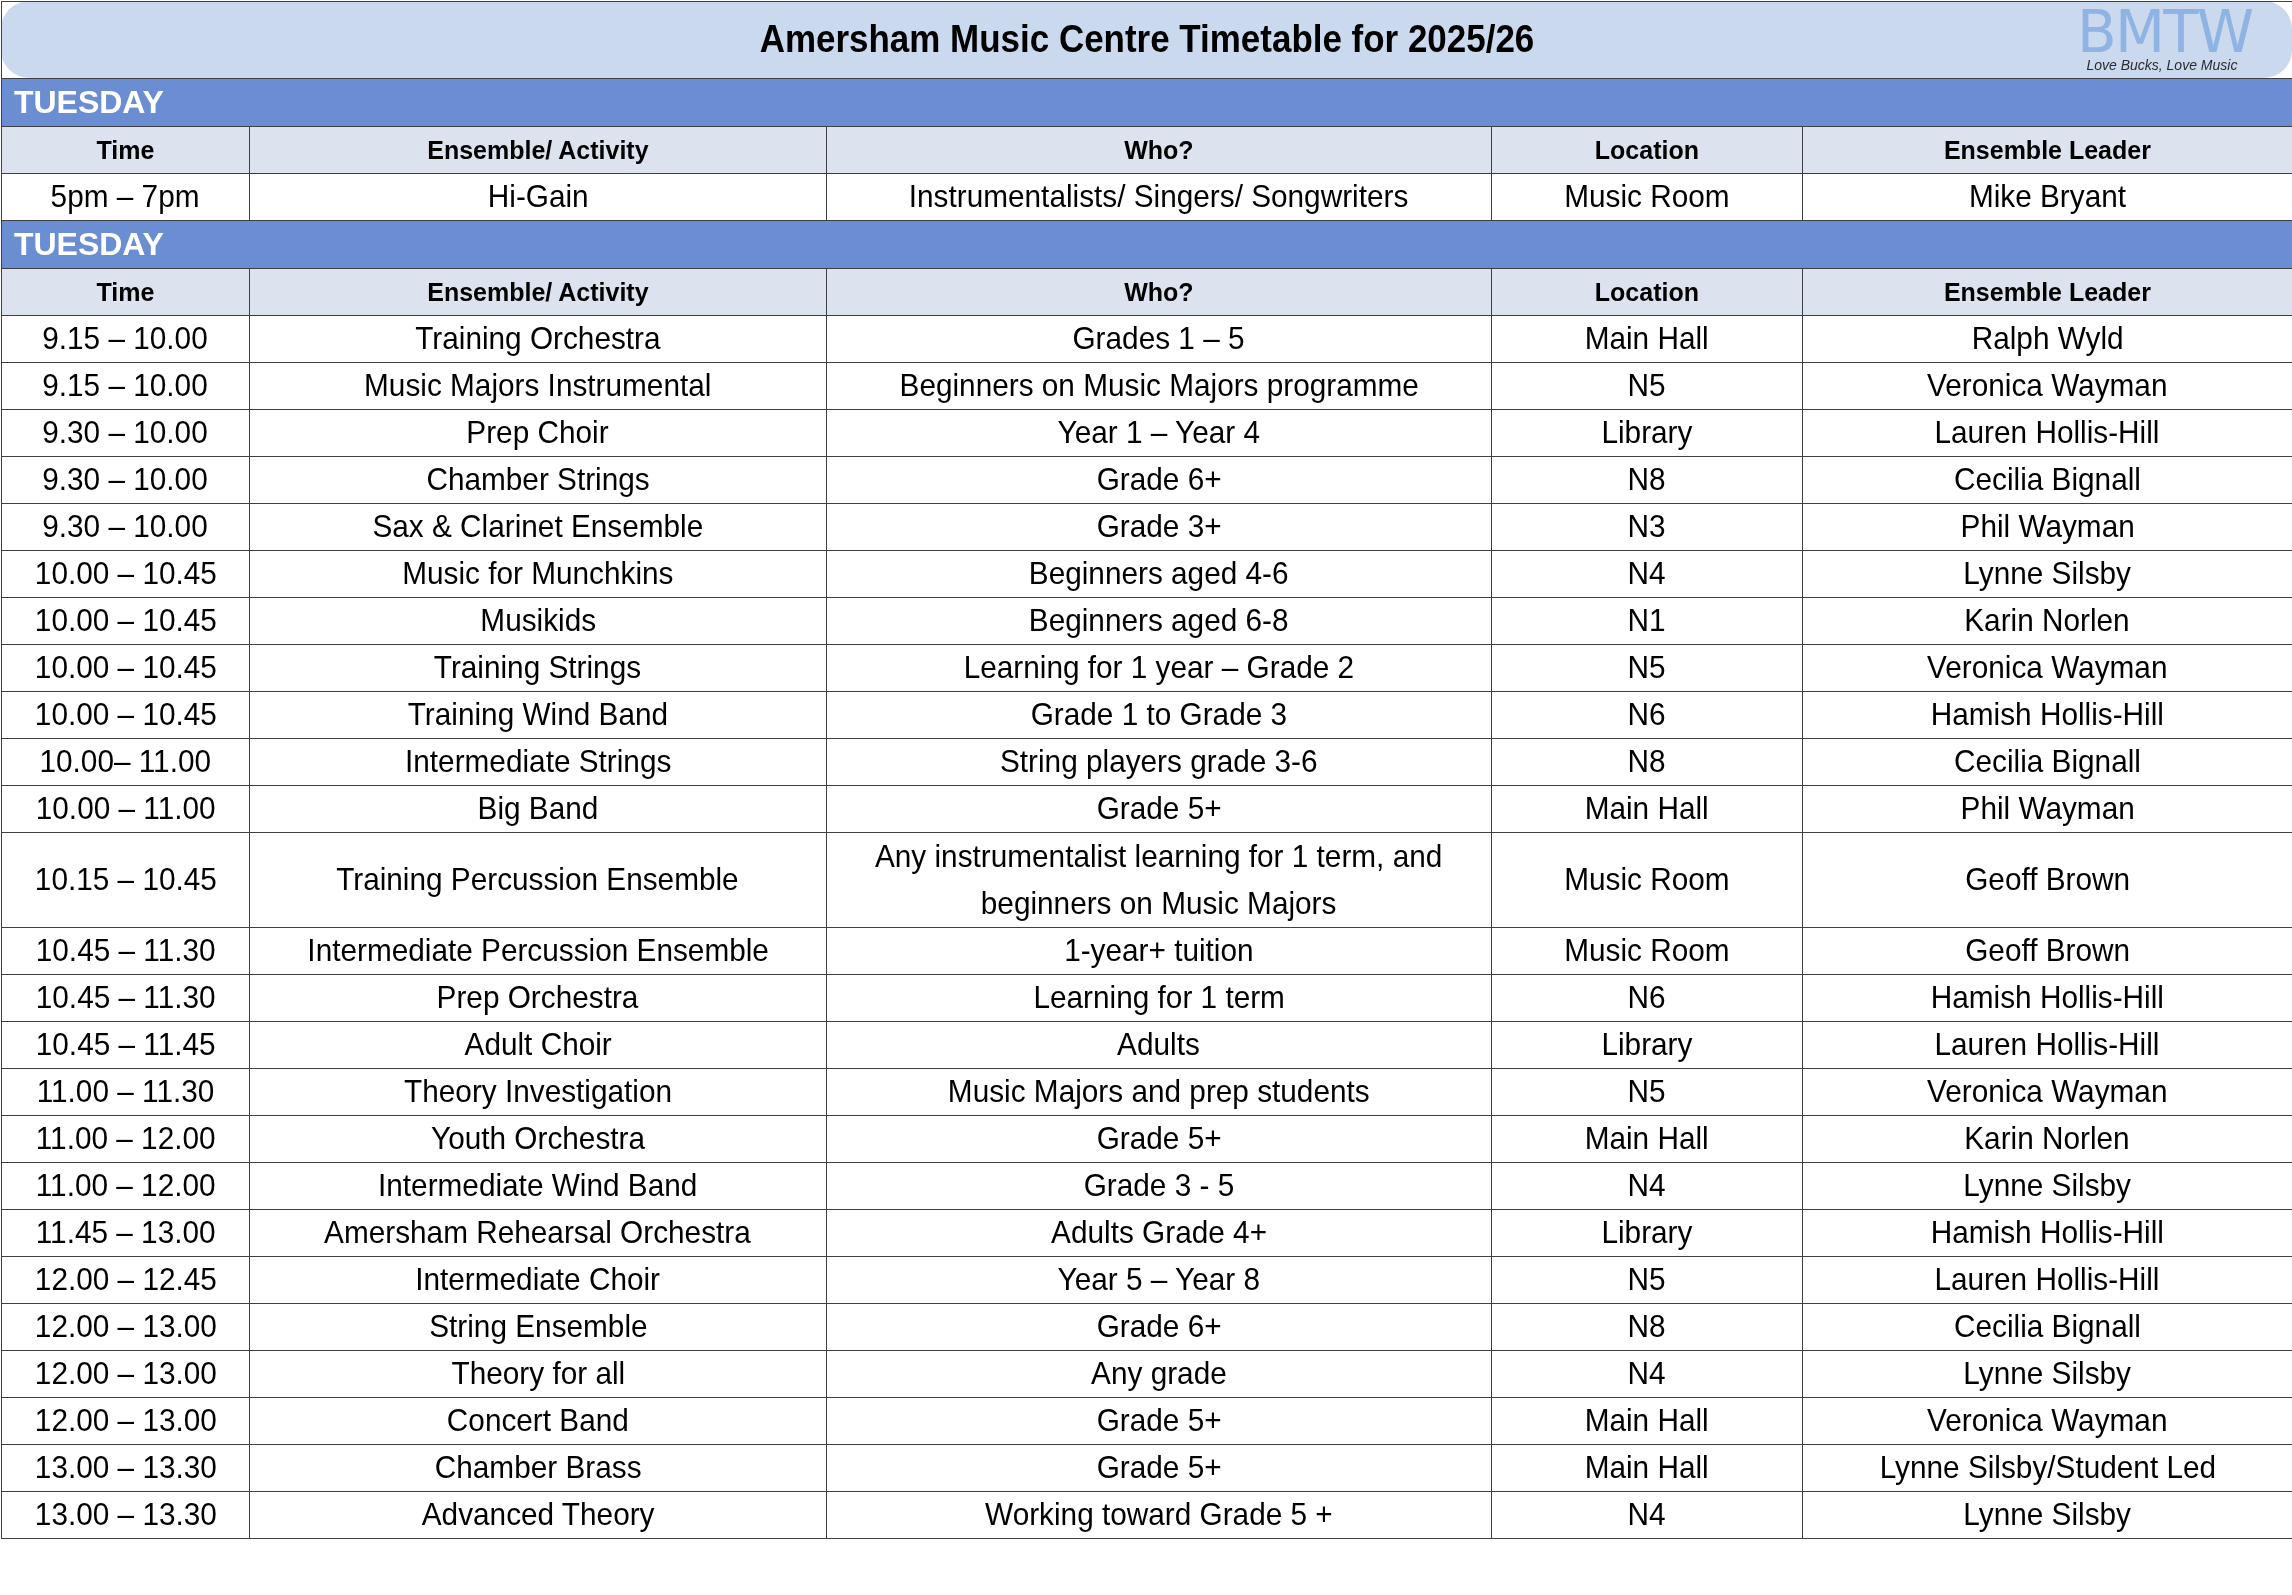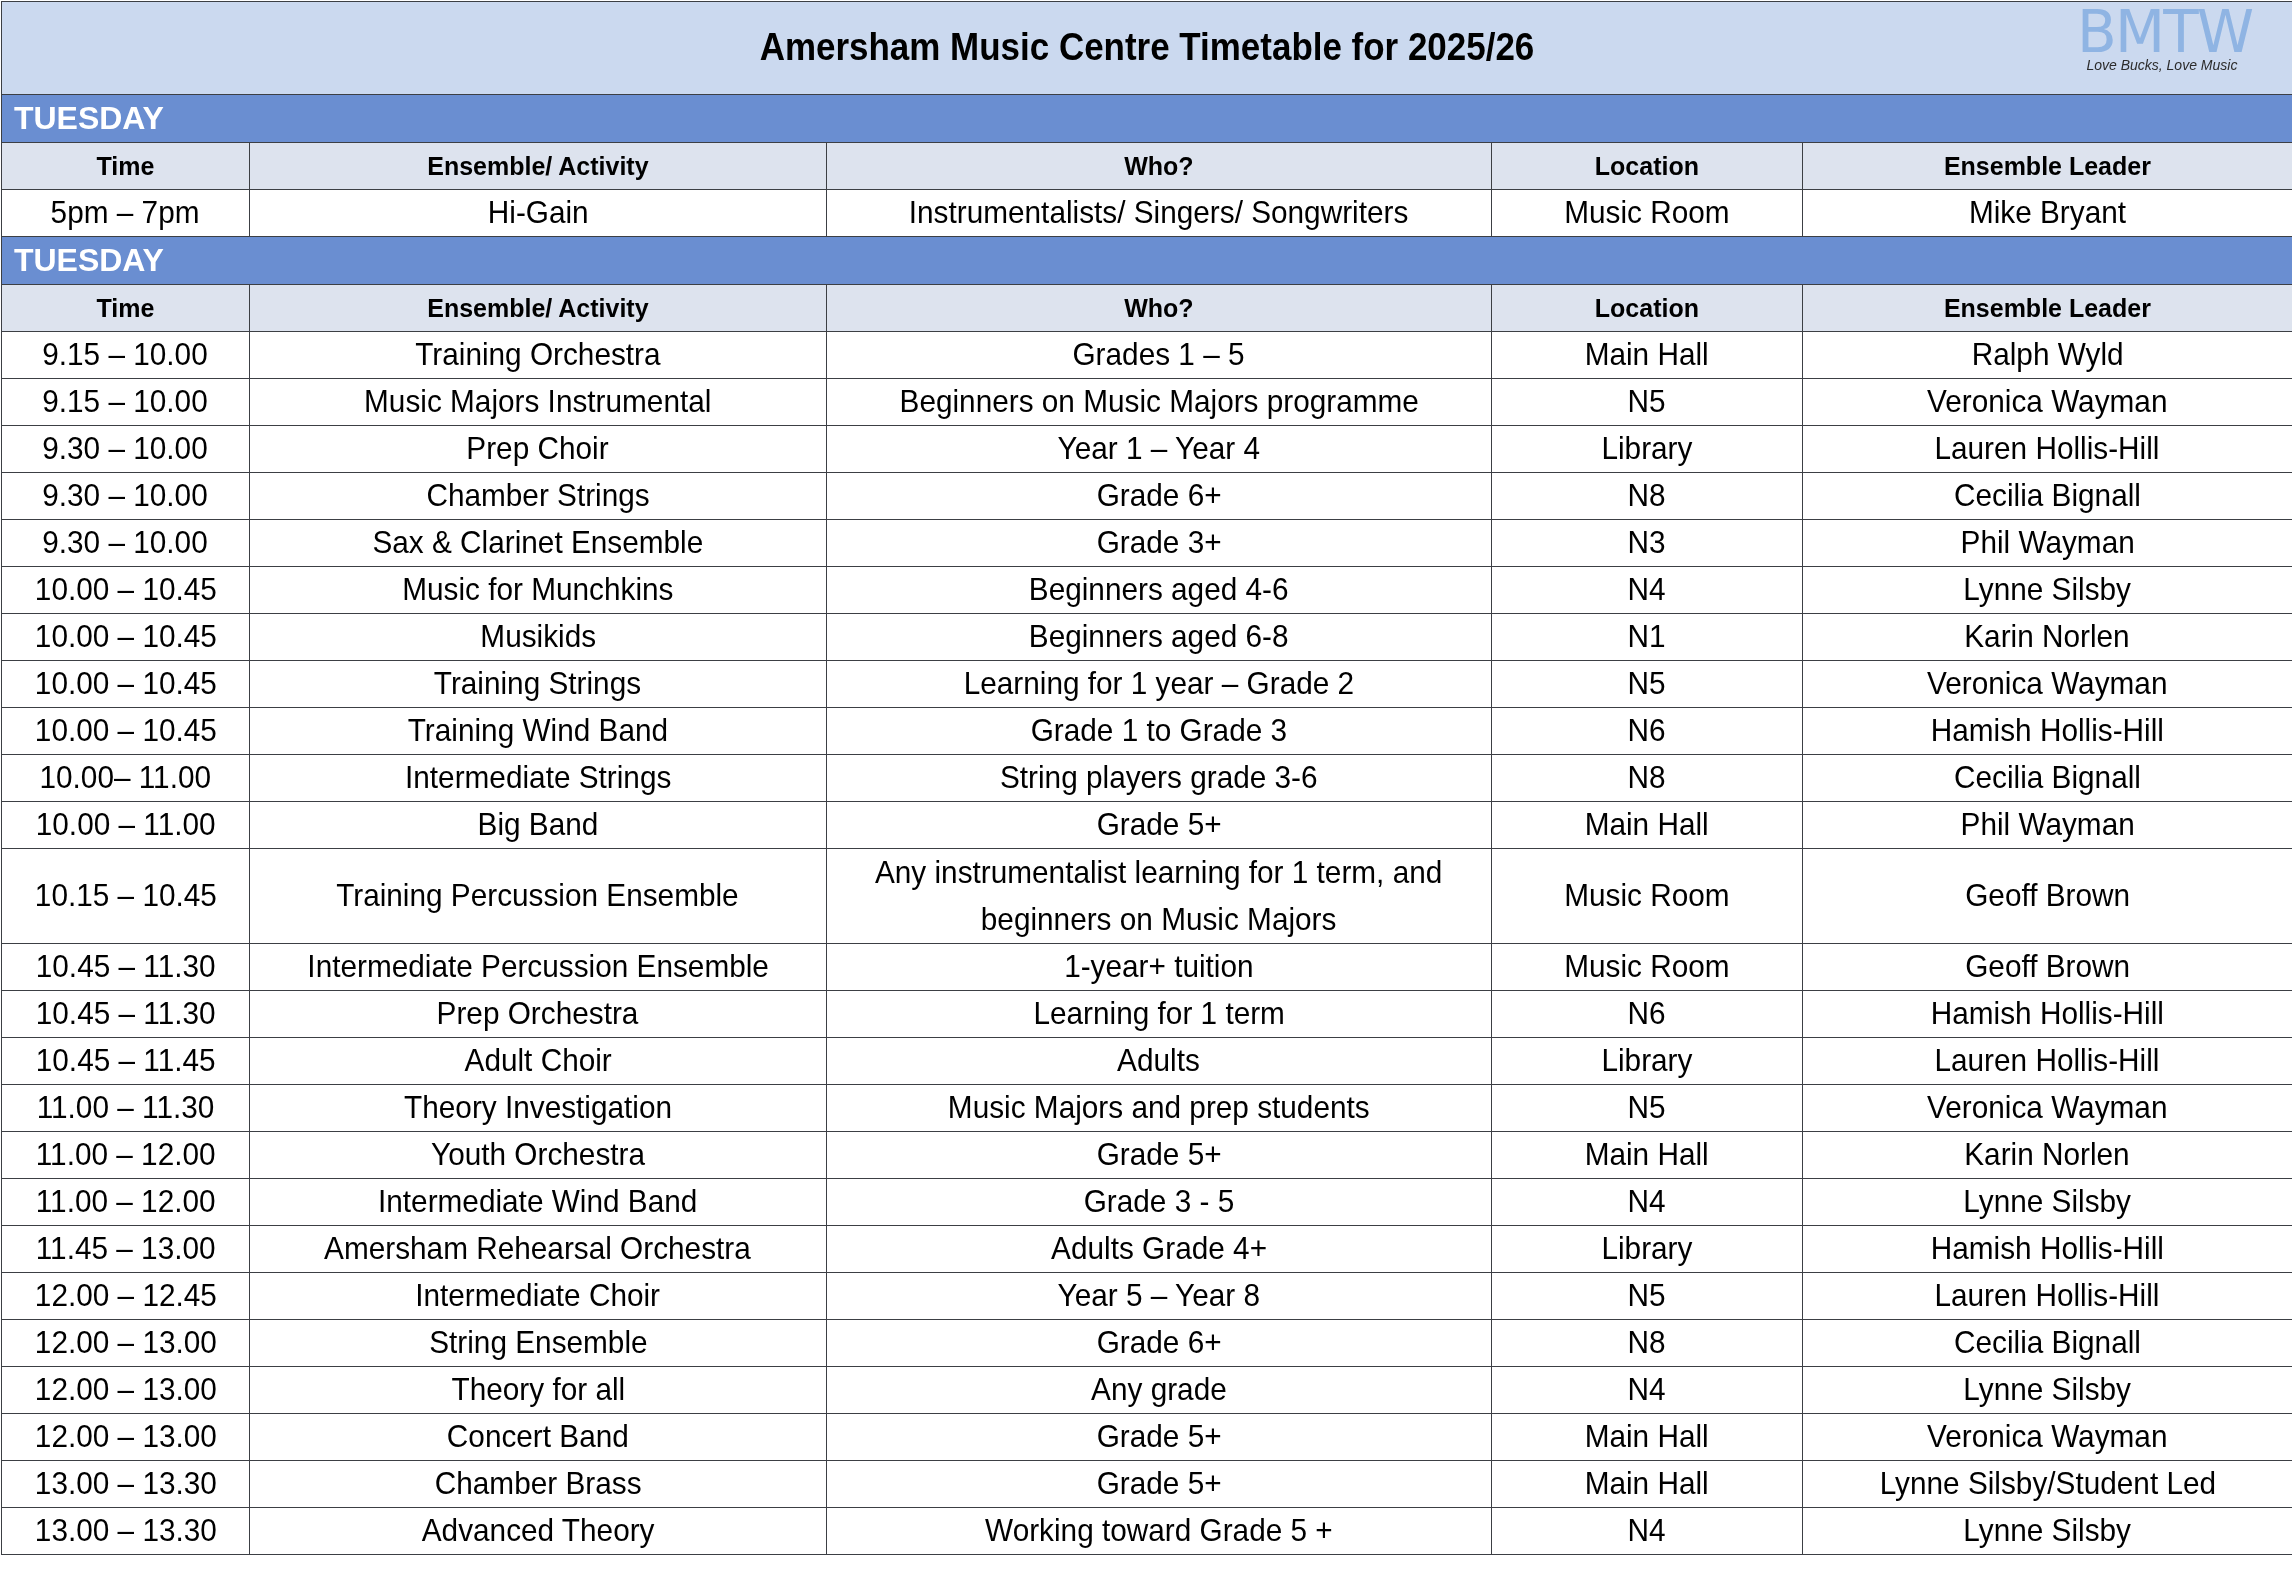--- a/index.html
+++ b/index.html
@@ -19,25 +19,26 @@
     text-align: center;
     vertical-align: middle;
     font-size: 32px;
     line-height: 1.3;
     white-space: nowrap;
     overflow: hidden;
     padding: 0 5.4px;
   }
 
   tr.title-row td {
-    height: 93px;
+    height: 77px;
     background: #cbd9ef;
     font-weight: bold;
     font-size: 38px;
     position: relative;
+    border-radius: 28px;
   }
   .title-text { display: inline-block; transform: scaleX(0.92); }
 
   .logo {
     position: absolute; right: 45px; top: 3.6px;
     width: 170px; height: 68px;
     text-align: center;
   }
   .logo-mark {
     display: block;

